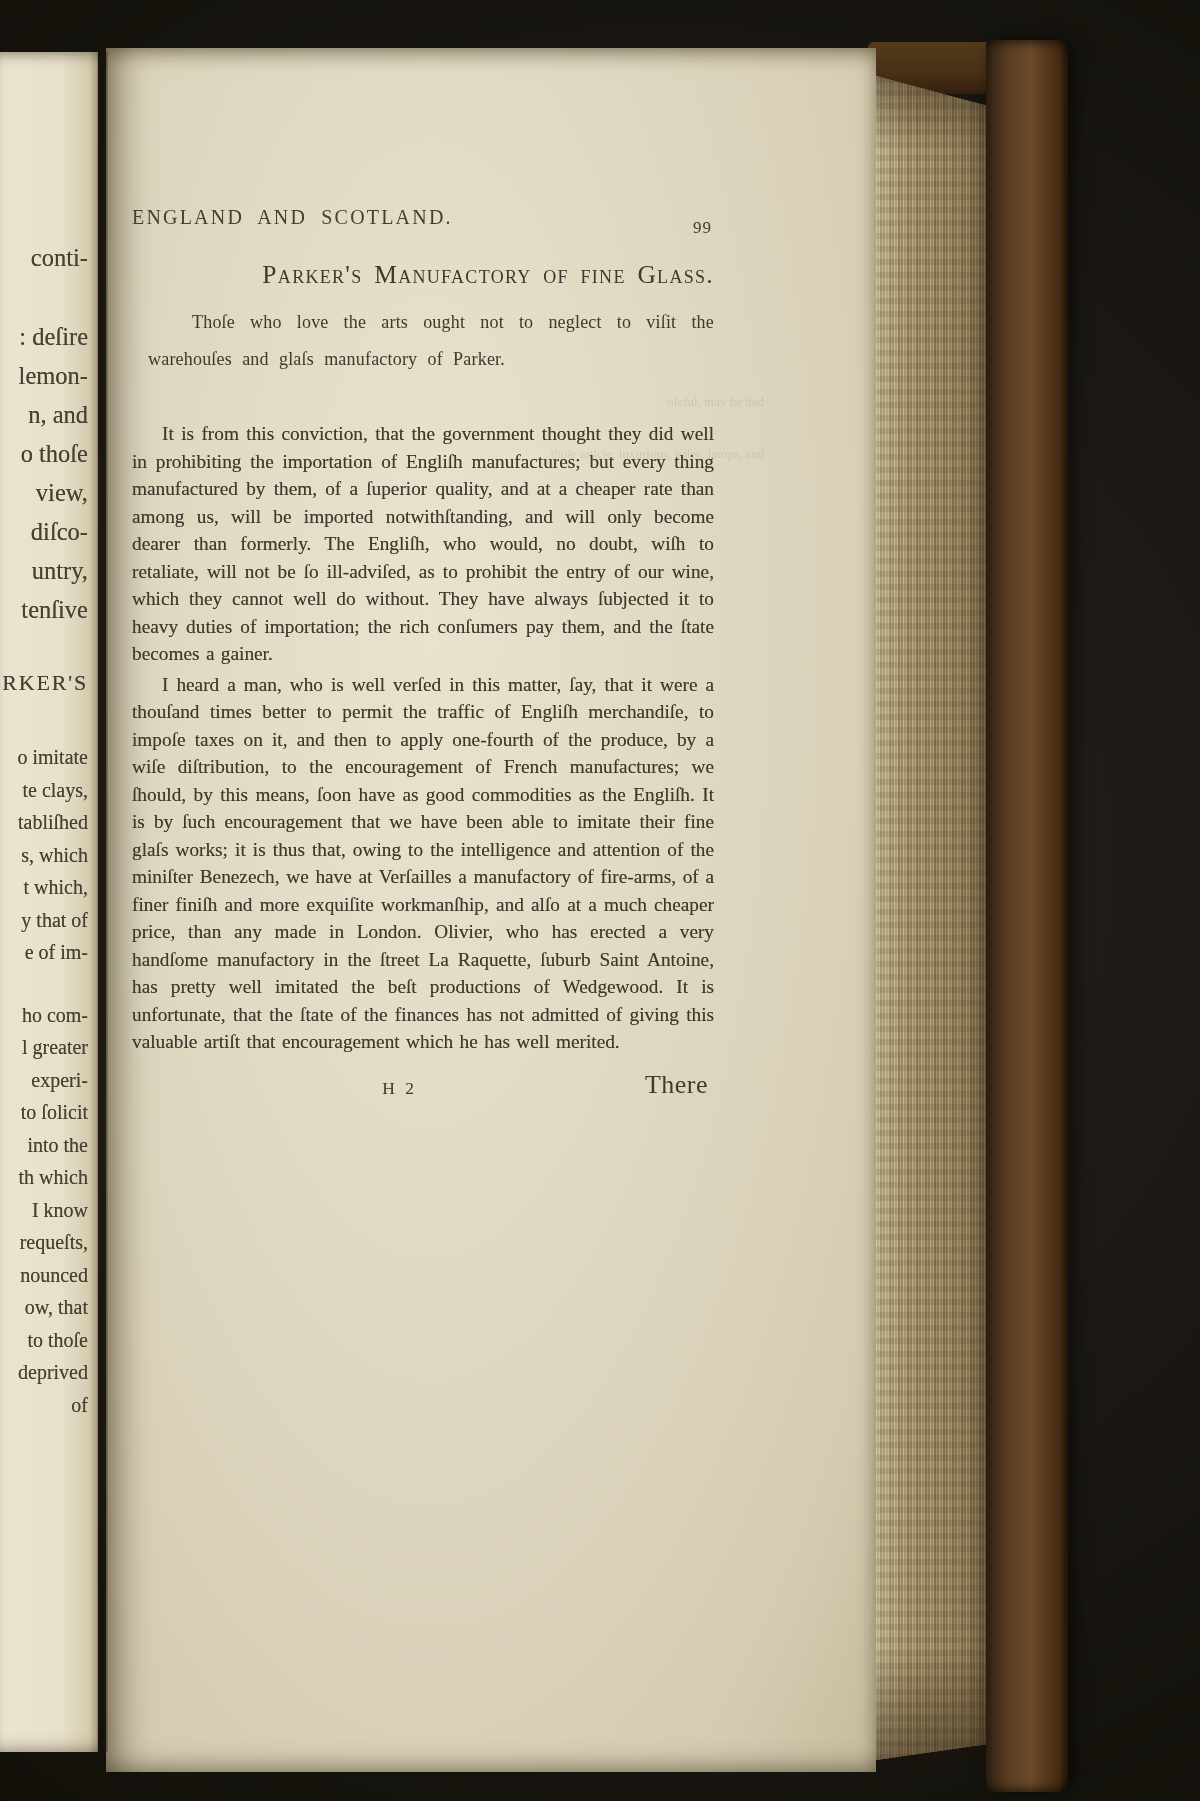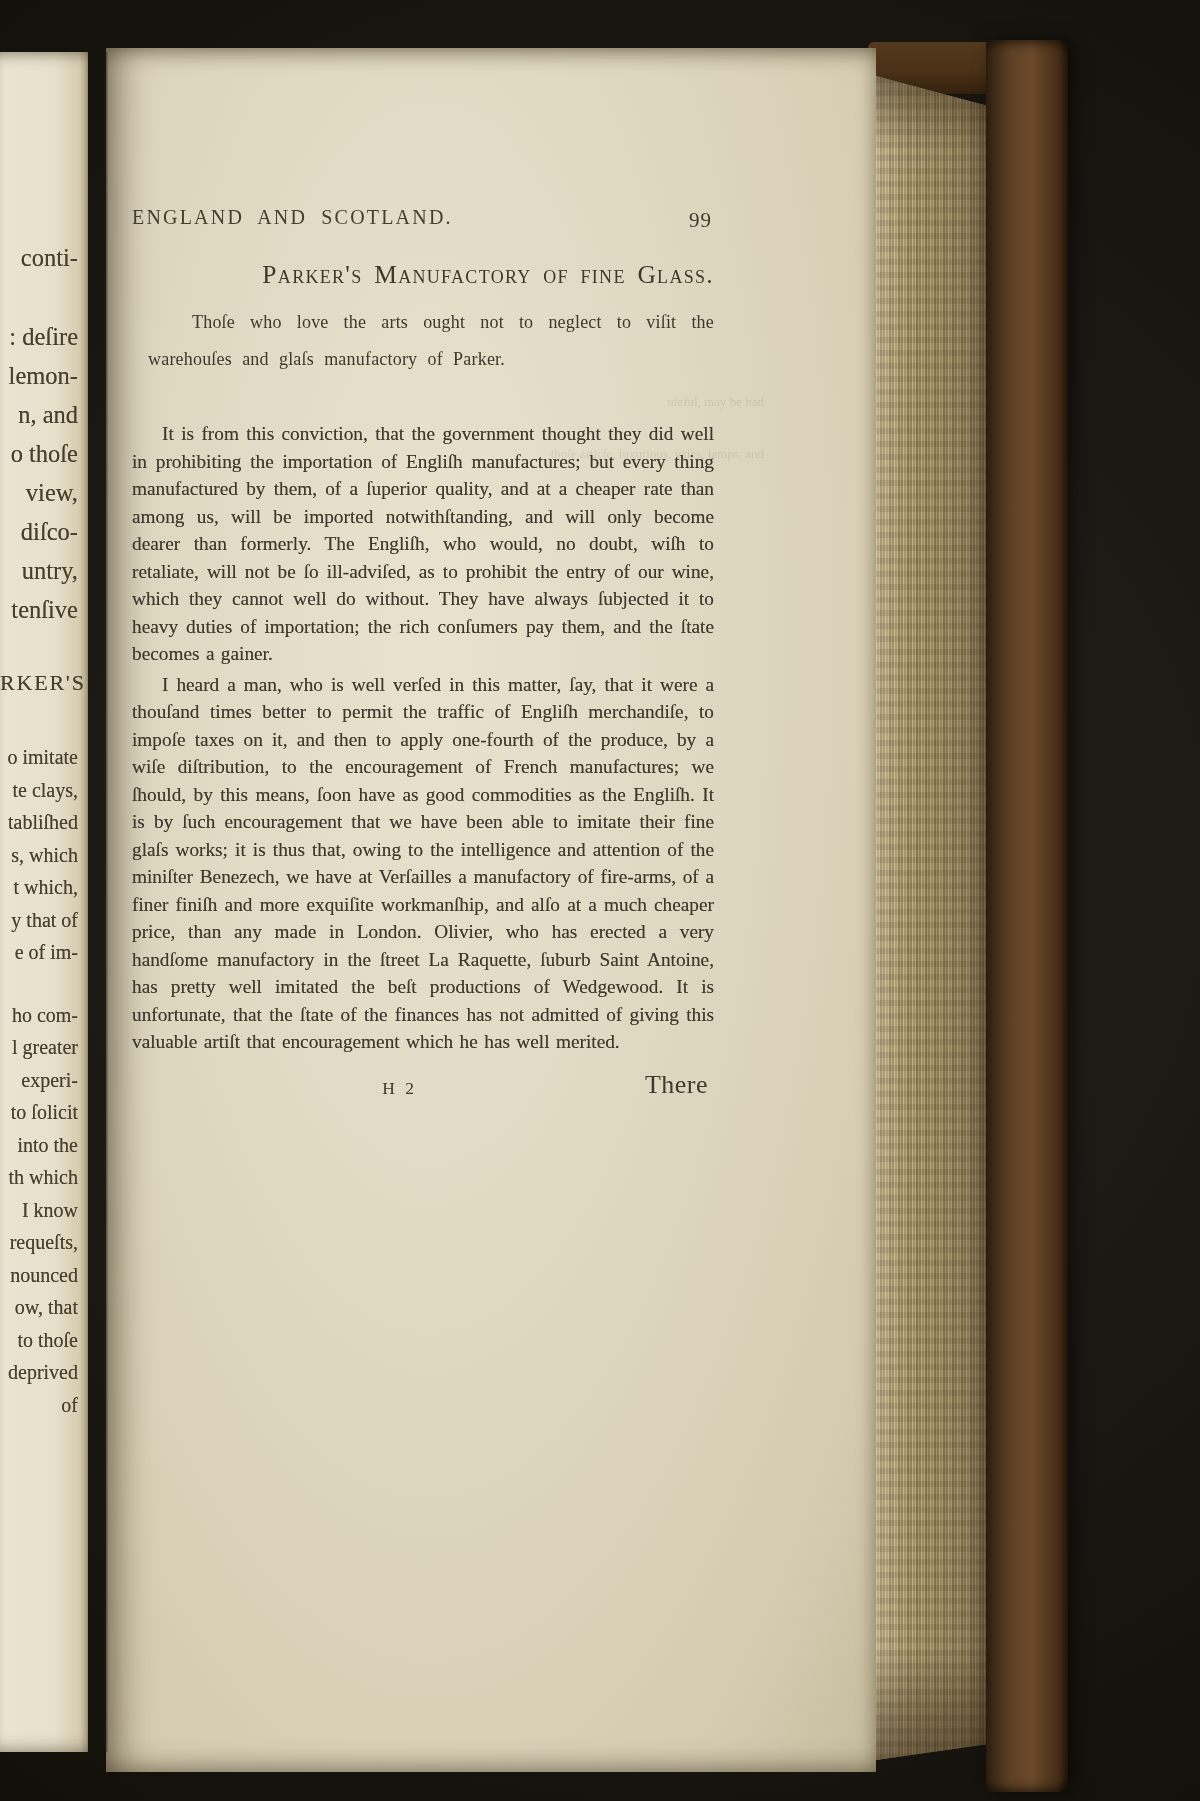--- a/index.html
+++ b/index.html
@@ -4,21 +4,21 @@
 <style>
   html,body{margin:0;padding:0;background:#11100d;}
   .scene{
     position:relative;width:1200px;height:1801px;overflow:hidden;
     background:radial-gradient(circle at 55% 48%, #27231c 0%, #1c1915 55%, #121009 100%);
     font-family:"Liberation Serif","DejaVu Serif",serif;
   }
 
   
   .left-page{
-    position:absolute;left:0;top:52px;width:88px;height:1700px;z-index:2;
+    position:absolute;left:0;top:52px;width:98px;height:1700px;z-index:2;
     background:linear-gradient(90deg,#eae4d1 0%,#e7e0cb 62%,#d6cdb1 90%,#b6ab8c 98%,#978b6d 100%);
     box-shadow:inset 0 12px 14px -10px rgba(60,48,26,.55), inset 0 -14px 16px -12px rgba(60,48,26,.5);
     padding-top:186px;box-sizing:border-box;
     color:#46402f;
   }
   .frag{display:block;text-align:right;padding-right:10px;white-space:nowrap;
         text-shadow:0 0 .4px rgba(60,55,40,.6);}
   .frag.lg{font-size:24.5px;line-height:39px;}
   .frag.sm{font-size:20px;line-height:32.5px;font-family:Liberation Serif, serif;}
   .frag.sc{font-size:22px;line-height:32px;letter-spacing:1.8px;}
@@ -31,21 +31,21 @@
     box-shadow:
       inset 30px 0 34px -18px rgba(70,58,35,.6),
       inset 0 16px 20px -12px rgba(70,58,35,.55),
       inset 0 -18px 24px -14px rgba(70,58,35,.5),
       inset -12px 0 18px -10px rgba(95,80,48,.4);
     color:#3e392d;
   }
   .content{position:absolute;left:26px;top:158px;width:582px;}
   .page-header{position:relative;text-align:left;height:30px;}
   .running-title{font-size:20px;letter-spacing:2.2px;word-spacing:7px;color:#45402e;}
-  .page-number{position:absolute;right:2px;top:2px;font-size:21px;letter-spacing:1px;}
+  .page-number{position:absolute;right:2px;top:12px;font-size:17px;letter-spacing:1px;}
   .section-heading{
     margin:24px 0 0 0;font-weight:normal;font-size:25.5px;
     font-variant:small-caps;letter-spacing:1.3px;word-spacing:4px;text-align:right;
   }
   .intro{
     margin:14px 0 0 16px;font-size:18px;line-height:37px;text-indent:44px;
     text-align:justify;word-spacing:5.5px;letter-spacing:.2px;
   }
   .body-text{margin-top:42px;}
   .body-text p{

